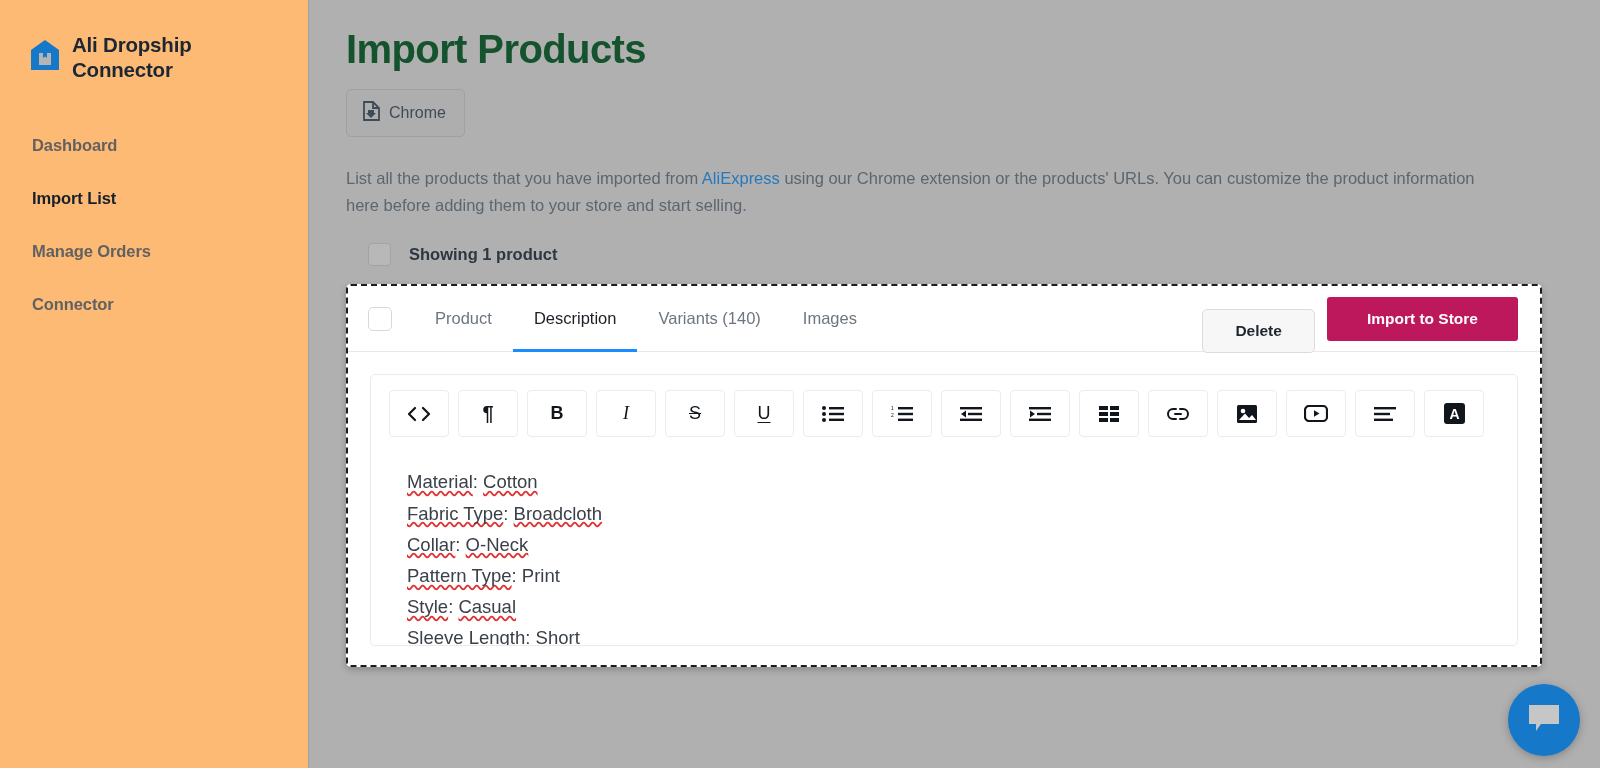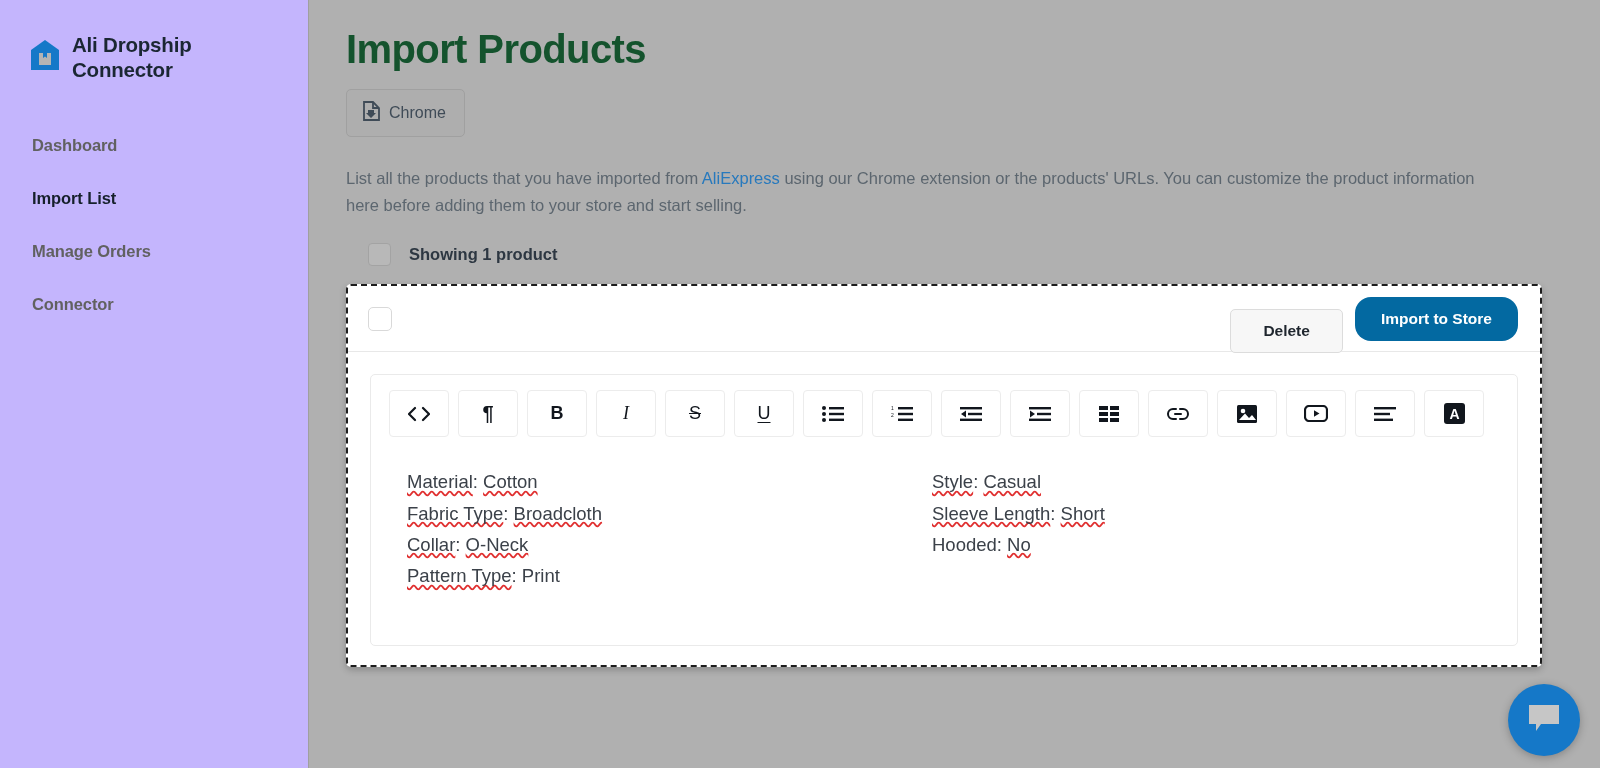--- a/index.html
+++ b/index.html
@@ -15,21 +15,21 @@
     background: #b0b0b0;
     position: relative;
   }
 
   
   #sidebar {
     position: absolute;
     left: 0; top: 0;
     width: 309px;
     height: 768px;
-    background: #c4b5fd;
+    background: #fdba74;
     border-right: 1px solid #9f9f9f;
   }
 
   #brand {
     display: flex;
     align-items: center;
     gap: 12px;
     padding: 32px 0 0 30px;
   }
 
@@ -189,24 +189,24 @@
     border-radius: 5px;
     padding: 12px 32px;
     font-size: 15.5px;
     font-weight: bold;
     color: #1f262e;
     cursor: pointer;
     margin-top: 24px;
   }
 
   #import-store-button {
-    background: #0369a1;
+    background: #be185d;
     border: none;
-    border-radius: 16px;
-    padding: 13px 26px;
+    border-radius: 3px;
+    padding: 13px 40px;
     font-size: 15.5px;
     font-weight: bold;
     color: #ffffff;
     cursor: pointer;
   }
 
   
   #editor-wrap {
     margin: 22px 22px 0 22px;
     border: 1px solid #eaeaea;
@@ -234,20 +234,21 @@
     cursor: pointer;
     color: #11161d;
     font-size: 16px;
     flex: 0 0 auto;
   }
   .tbtn svg { display: block; }
 
   #editor-body {
     padding: 14px 36px 0 36px;
     display: flex;
+    flex-direction: column;
   }
 
   .desc-col { width: 525px; }
   .desc-col.right { width: auto; }
 
   .desc-line {
     font-size: 18.5px;
     line-height: 1.68;
     color: #3b4149;
     white-space: nowrap;
@@ -320,20 +321,26 @@
     <span class="cbox"></span>
     <span id="showing-label">Showing 1 product</span>
   </div>
 
   
   <div id="product-card">
 
     <div id="card-header">
       <span class="cbox"></span>
 
+      <div id="tabs">
+        <div class="tab">Product</div>
+        <div class="tab active">Description</div>
+        <div class="tab">Variants (140)</div>
+        <div class="tab">Images</div>
+      </div>
 
       <div id="card-actions">
         <button id="delete-button">Delete</button>
         <button id="import-store-button">Import to Store</button>
       </div>
     </div>
 
     <div id="editor-wrap">
 
       <div id="editor-toolbar">

